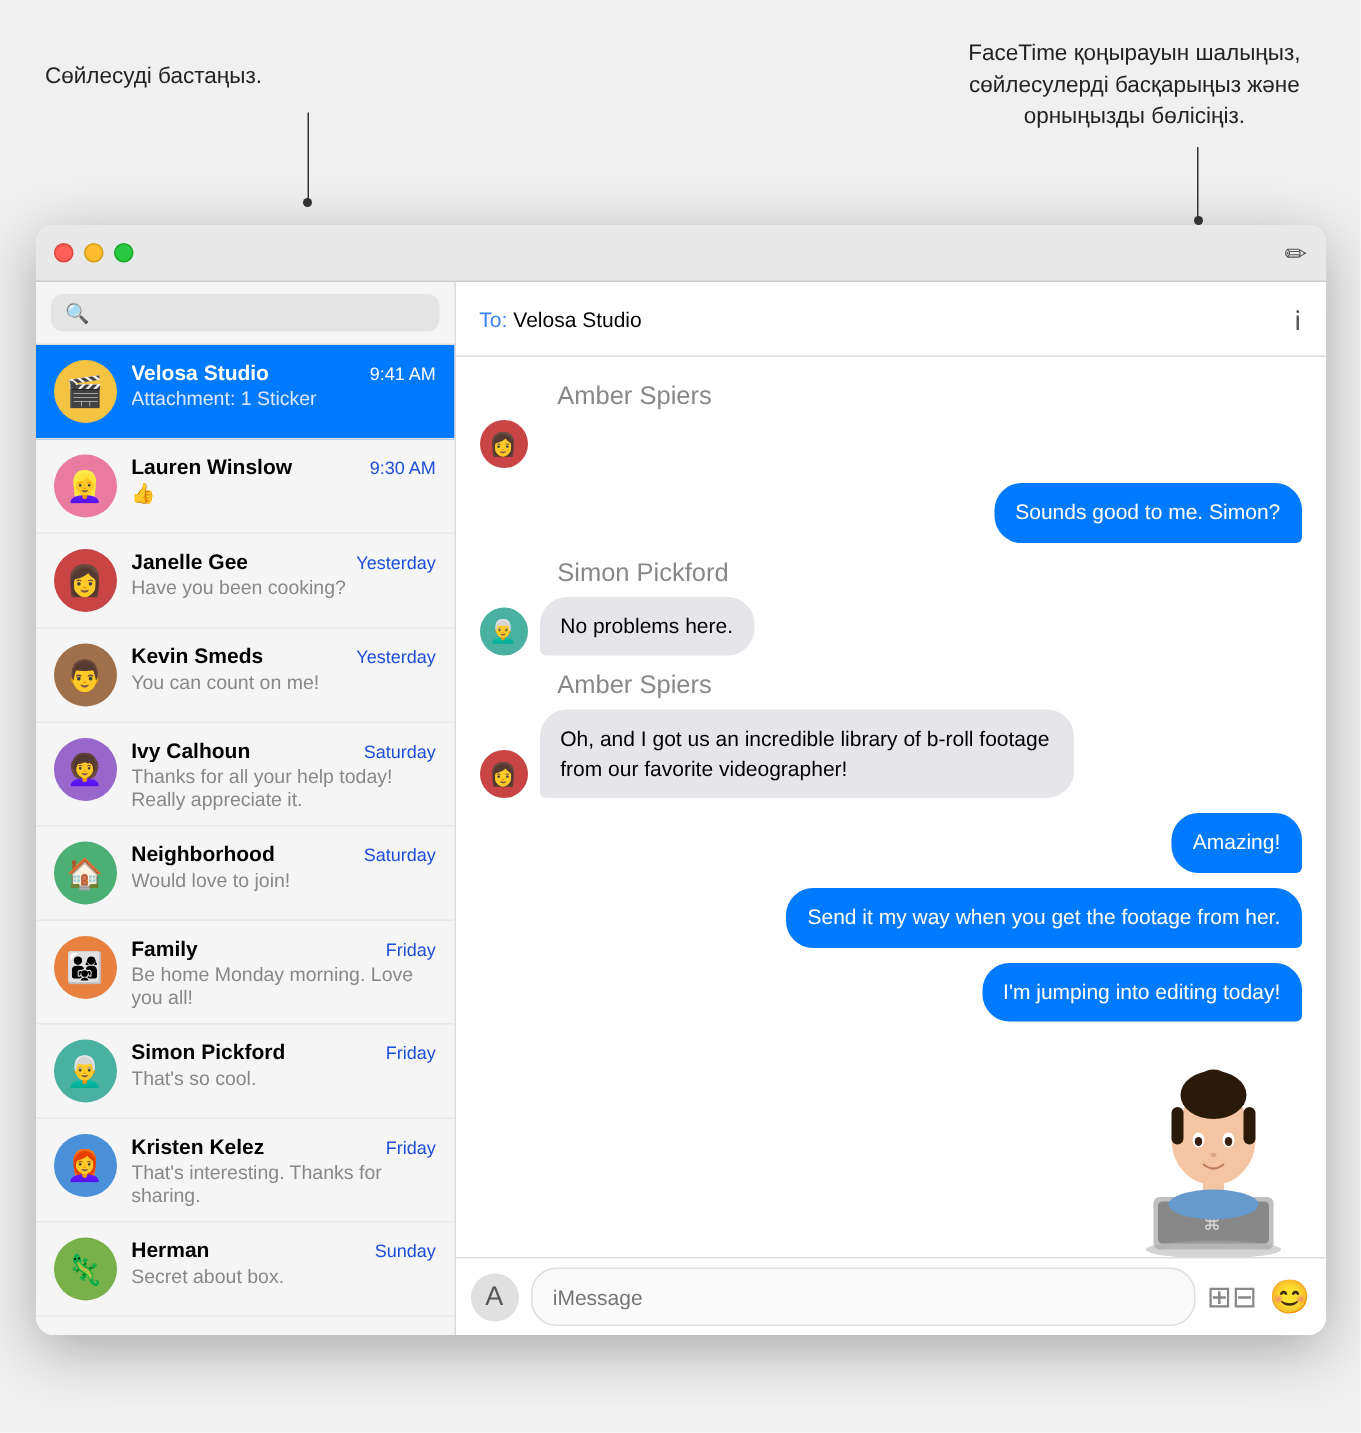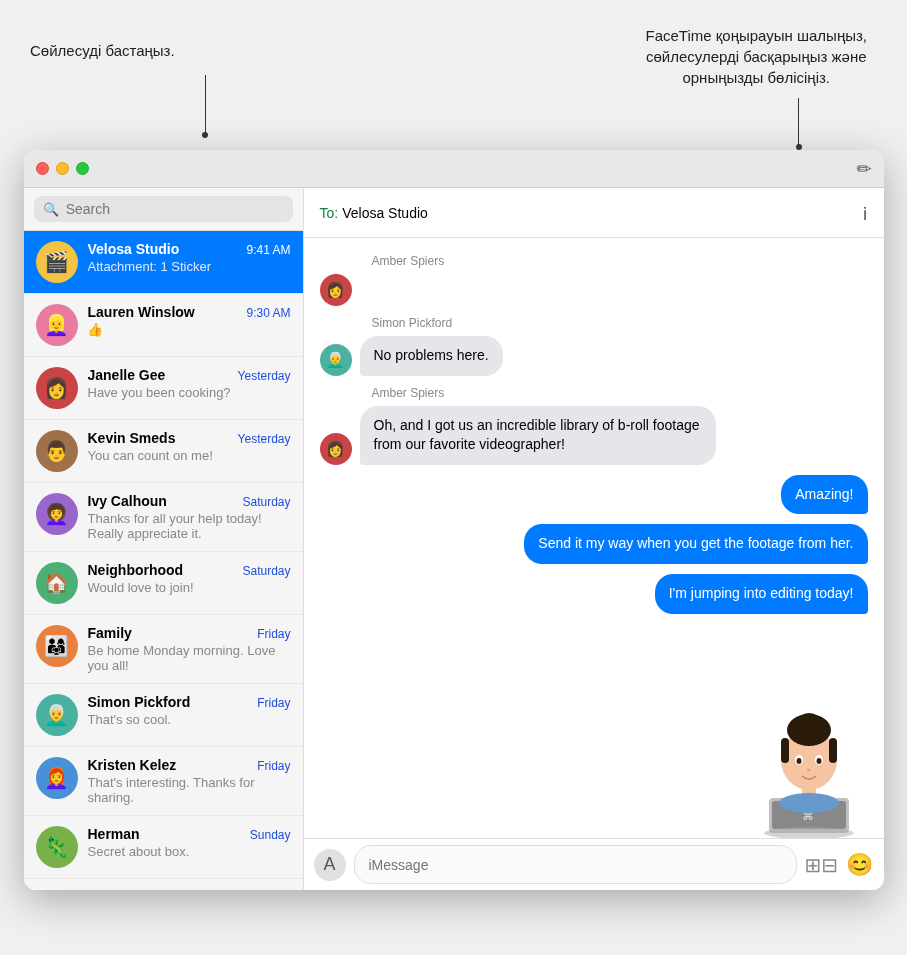--- a/index.html
+++ b/index.html
@@ -249,21 +249,21 @@
     .chat-header {
       height: 50px;
       border-bottom: 1px solid #ddd;
       display: flex;
       align-items: center;
       padding: 0 16px;
       flex-shrink: 0;
     }
     .chat-to-label {
       font-size: 14px;
-      color: #15803d;
+      color: #3b82f6;
       margin-right: 4px;
     }
     .chat-contact-name {
       font-size: 14px;
       font-weight: 500;
       color: #000;
     }
     .chat-info-btn {
       margin-left: auto;
       font-size: 18px;
@@ -277,21 +277,21 @@
     .messages-area {
       flex: 1;
       overflow-y: auto;
       padding: 16px;
       display: flex;
       flex-direction: column;
       gap: 4px;
     }
 
     .sender-name {
-      font-size: 12px;
+      font-size: 17px;
       color: #888;
       margin-bottom: 2px;
       margin-left: 52px;
     }
 
     .message-row {
       display: flex;
       align-items: flex-end;
       gap: 8px;
       margin-bottom: 6px;
@@ -421,21 +421,20 @@
     <button class="compose-btn">✏</button>
   </div>
 
   <div class="main-content">
 
     <div class="sidebar">
 
       <div class="search-bar">
         <div class="search-input-wrap">
           <span class="search-icon-el">🔍</span>
-          <input class="search-input-el" type="text" placeholder="Search" style="">
         </div>
       </div>
 
       <div class="conversation-list" id="conv-list">
       <div class="conv-item active">
             <div class="conv-avatar av-yellow">🎬</div>
             <div class="conv-info">
               <div class="conv-header">
                 <span class="conv-name">Velosa Studio</span>
                 <span class="conv-time">9:41 AM</span>
@@ -542,20 +541,23 @@
       <div class="chat-header">
         <span class="chat-to-label">To:</span>
         <span class="chat-contact-name">Velosa Studio</span>
         <button class="chat-info-btn">ℹ</button>
       </div>
 
       <div class="messages-area" id="messages-area">
       <div class="sender-name">Amber Spiers</div>
           <div class="message-row incoming">
             <div class="msg-avatar av-red">👩</div>
+          </div>
+          <div class="message-row outgoing">
+            <div class="bubble outgoing-bubble">Sounds good to me. Simon?</div>
           </div>
           <div class="sender-name">Simon Pickford</div>
           <div class="message-row incoming">
             <div class="msg-avatar av-teal">👨‍🦳</div>
             <div class="bubble incoming-bubble">No problems here.</div>
           </div>
           <div class="sender-name">Amber Spiers</div>
           <div class="message-row incoming">
             <div class="msg-avatar av-red">👩</div>
             <div class="bubble incoming-bubble">Oh, and I got us an incredible library of b-roll footage from our favorite videographer!</div>

